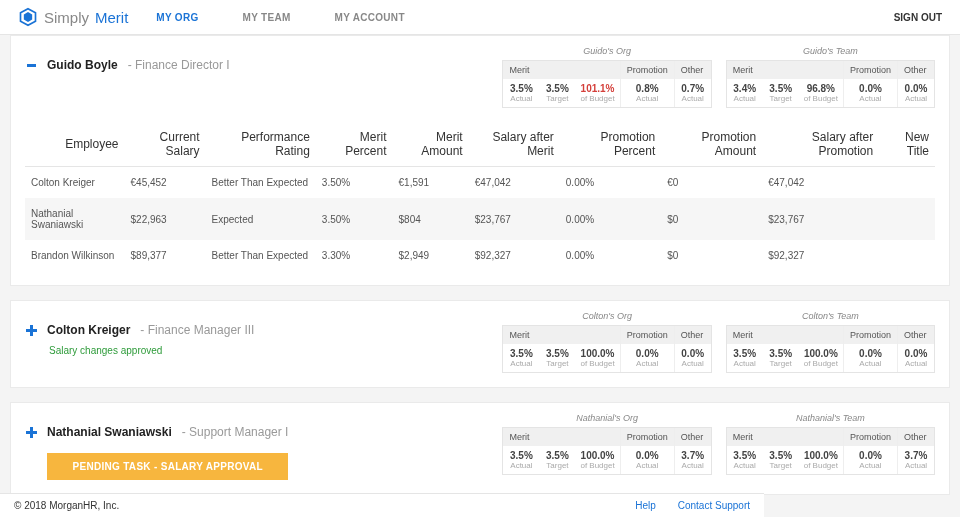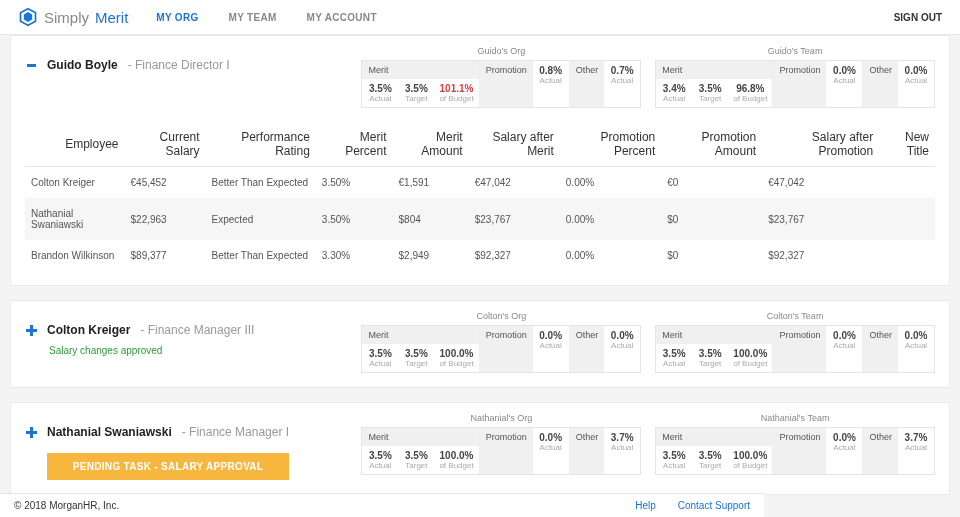--- a/index.html
+++ b/index.html
@@ -2,46 +2,46 @@
 <html><head>
 <meta charset="utf-8">
 <style>
 * { margin:0; padding:0; box-sizing:border-box; }
 body { font-family: -apple-system, BlinkMacSystemFont, "Segoe UI", Arial, sans-serif; font-size:11px; color:#333; background:#fff; width:960px; }
 .topbar { display:flex; align-items:center; justify-content:space-between; height:35px; border-bottom:1px solid #e5e5e5; padding:16px 18px; }
 .topbar-left { display:flex; align-items:center; gap:28px; }
 .logo { display:flex; align-items:center; gap:6px; font-size:15px; font-weight:400; }
 .logo .s1 { color:#888; }
 .logo .s2 { color:#1a73d6; font-weight:500; }
-.navtabs { display:flex; gap:30px; }
+.navtabs { display:flex; gap:44px; }
 .navtab { font-size:10px; font-weight:700; color:#888; letter-spacing:.3px; cursor:pointer; }
 .navtab.active { color:#1a73d6; }
 .signout { font-size:10px; font-weight:700; color:#333; cursor:pointer; }
 .body-area { background:#f4f4f4; padding:0 0 28px 0; }
 .card { background:#fff; border:1px solid #eaeaea; margin:0 10px 14px 10px; padding:10px 14px 14px 14px; }
 .mgr-row { display:flex; align-items:flex-start; justify-content:space-between; gap:14px; }
 .mgr-left { display:flex; flex-direction:column; gap:8px; padding-top:12px; }
 .mgr-name-line { display:flex; align-items:center; gap:10px; }
 .expander { width:12px; height:12px; display:flex; align-items:center; justify-content:center; cursor:pointer; }
 .mgr-name { font-weight:700; color:#222; font-size:12px; }
 .mgr-title { color:#999; font-size:12px; }
 .approved { color:#2e9b3a; font-size:10px; margin-left:24px; }
 .pending-btn { background:#f7b63e; color:#fff; font-size:10px; font-weight:700; padding:8px 22px; border:none; margin-left:22px; margin-top:6px; letter-spacing:.3px; cursor:pointer; }
 .stats-wrap { display:flex; gap:14px; }
 .stats-col { display:flex; flex-direction:column; align-items:center; }
-.stats-title { font-size:9px; color:#888; margin-bottom:4px; }
+.stats-title { font-size:9px; color:#888; margin-bottom:4px;font-style:italic; }
 .stats-box { border:1px solid #e4e4e4; display:flex; }
 .stats-merit { display:flex; flex-direction:column; }
 .stats-head { background:#f0f0f0; font-size:9px; color:#555; padding:4px 6px; }
 .stats-vals { display:flex; }
 .stat { display:flex; flex-direction:column; align-items:center; padding:4px 5px; min-width:36px; }
 .stat .v { font-size:10px; font-weight:700; color:#444; }
 .stat .v.red { color:#d43f3a; }
 .stat .l { font-size:8px; color:#aaa; }
-.stats-pcol, .stats-ocol { display:flex; flex-direction:row; border-left:1px solid #eee; }
+.stats-pcol, .stats-ocol { display:flex; flex-direction:column; border-left:1px solid #eee; }
 .emp-table { width:100%; border-collapse:collapse; margin-top:14px; }
 .emp-table th { text-align:right; font-size:12px; font-weight:400; color:#333; padding:8px 6px; border-bottom:1px solid #e5e5e5; }
 .emp-table td { font-size:10px; color:#555; padding:10px 6px; }
 .emp-table tr.alt td { background:#f6f6f6; }
 .footer { position:fixed; bottom:0; left:0; width:764px; height:24px; background:#fff; border-top:1px solid #e5e5e5; display:flex; align-items:center; justify-content:space-between; padding:0 14px; font-size:10px; }
 .footer .right { display:flex; gap:22px; }
 .footer .right a { color:#1a73d6; text-decoration:none; cursor:pointer; }
 .need-help { position:fixed; bottom:0; left:440px; background:#1a73d6; color:#fff; font-size:11px; padding:5px 16px; border-radius:3px 3px 0 0; cursor:pointer; }
 </style>
 </head>
@@ -307,21 +307,21 @@
     <div class="mgr-row">
       <div class="mgr-left">
         <div class="mgr-name-line">
           <span class="expander">
               <svg width="11" height="11">
                 <rect x="4" y="0" width="3" height="11" fill="#1a73d6"></rect>
                 <rect x="0" y="4" width="11" height="3" fill="#1a73d6"></rect>
               </svg>
             </span>
           <span class="mgr-name">Nathanial Swaniawski</span>
-          <span class="mgr-title"> - Finance Manager I</span>
+          <span class="mgr-title"> - Support Manager I</span>
         </div>
         <button class="pending-btn">PENDING TASK - SALARY APPROVAL</button>
       </div>
       <div class="stats-wrap">
         <div class="stats-col">
     <div class="stats-title">Nathanial's Org</div>
     <div class="stats-box">
       <div class="stats-merit">
         <div class="stats-head">Merit</div>
         <div class="stats-vals">

